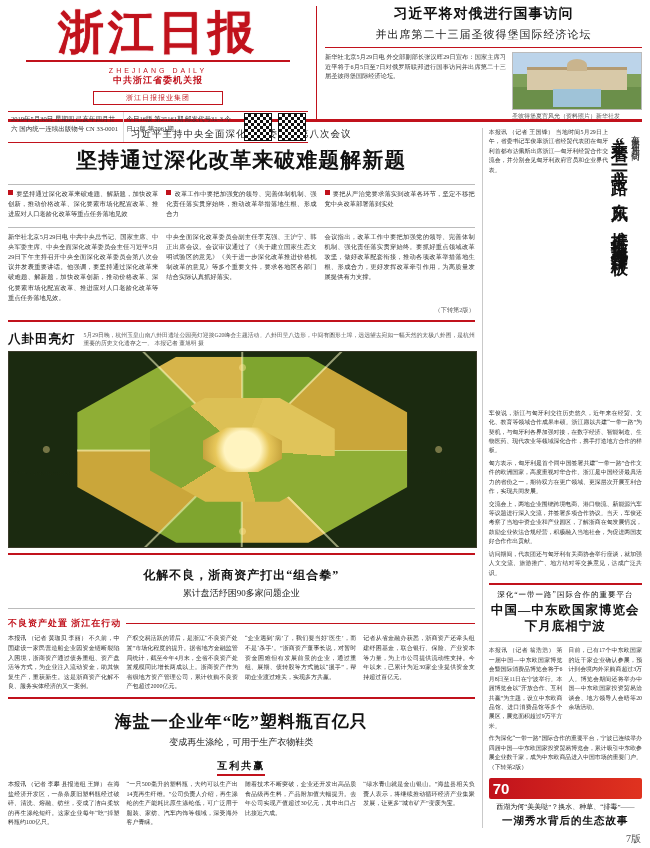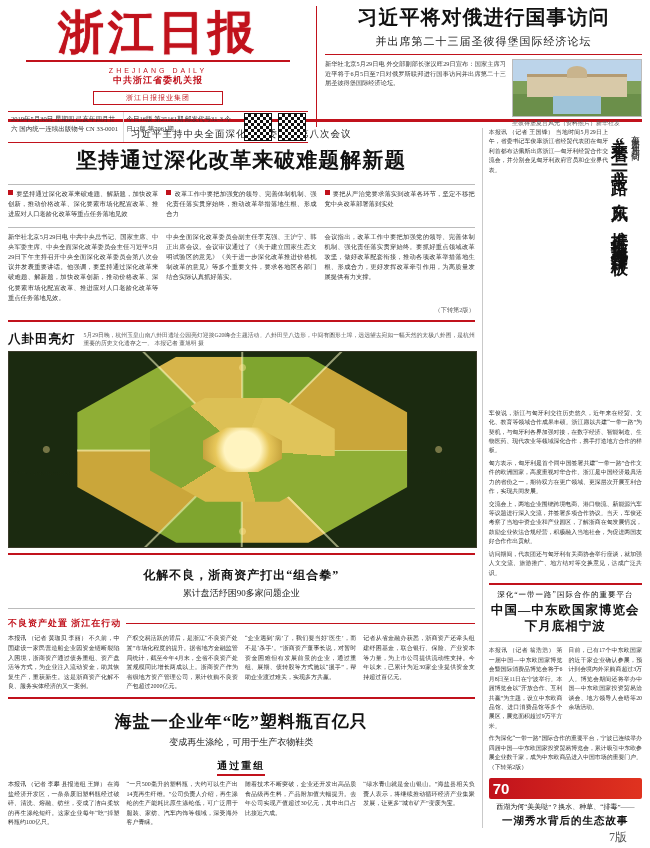--- a/index.html
+++ b/index.html
@@ -41,22 +41,23 @@
   }
   .mh-info .col{flex:1;font-size:6.5px;line-height:1.5;padding:2px 3px;color:#333;}
   .mh-info .col.r{border-left:1px solid #ddd;}
   .qr{width:26px;height:26px;margin:2px;background:
       repeating-conic-gradient(#111 0 25%, #fff 0 50%) 0 0/6px 6px;
       border:1px solid #111;}
   .qrwrap{display:flex;gap:2px;align-items:center;padding-left:4px;}
 
   .mh-right{flex:1;margin-left:8px;border-left:1px solid #c1121c;padding-left:8px;}
   .lead-head{
-    font-size:20px;font-weight:700;letter-spacing:1px;line-height:1.15;text-align:center;
+    font-size:14px;font-weight:700;letter-spacing:1px;line-height:1.15;text-align:center;
     color:#111;
+    font-family:Liberation Mono, monospace;
   }
   .lead-sub{
     font-size:11px;text-align:center;margin-top:5px;letter-spacing:1px;color:#222;
   }
   .lead-rule{border-top:1px solid #c1121c;margin:5px 0 4px;}
   .lead-body{display:flex;gap:6px;}
   .lead-text{font-size:6.2px;line-height:1.55;flex:1;text-align:justify;color:#333;}
   .lead-photo{
     width:128px;height:56px;flex:none;border:1px solid #bbb;
     background:linear-gradient(#bcd4ea 0 38%,#7fa05a 38% 60%,#6b8f4a 60% 100%);
@@ -170,21 +171,21 @@
   .r-head{font-size:12.5px;font-weight:700;text-align:center;letter-spacing:1px;line-height:1.25;margin:3px 0;}
 
   .banner70{
     margin-top:6px;background:linear-gradient(90deg,#c1121c,#e0331f);
     color:#fff;border-radius:2px;padding:3px 4px;display:flex;align-items:center;gap:4px;
   }
   .banner70 .n70{font-size:15px;font-weight:700;font-family:"Liberation Sans",sans-serif;line-height:1;}
   .banner70 .b-t{font-size:7px;line-height:1.3;letter-spacing:1px;}
   .b-sub{font-size:7px;text-align:center;margin-top:3px;color:#222;}
   .b-head{font-size:10.5px;font-weight:700;text-align:center;letter-spacing:1px;margin-top:2px;}
-  .pageno{position:absolute;right:23px;bottom:2px;font-size:12px;color:#555;}
+  .pageno{position:absolute;right:9px;bottom:2px;font-size:10px;color:#555;}
   .spacer{flex:1;}
 </style>
 </head>
 <body>
 
 <div class="page">
 
   <div class="masthead">
     <div class="mh-left">
       <div class="logo">浙江日报</div>
@@ -290,21 +291,21 @@
         <div>产权交易活跃的背后，是浙江“不良资产处置”市场化程度的提升。据省地方金融监管局统计，截至今年4月末，全省不良资产处置规模同比增长两成以上。浙商资产作为省级地方资产管理公司，累计收购不良资产包超过2000亿元。</div>
         <div>“企业遇到‘病’了，我们要当好‘医生’，而不是‘杀手’。”浙商资产董事长说，对暂时资金困难但有发展前景的企业，通过重组、展期、债转股等方式施以“援手”，帮助企业渡过难关，实现多方共赢。</div>
         <div>记者从省金融办获悉，浙商资产还牵头组建纾困基金，联合银行、保险、产业资本等力量，为上市公司提供流动性支持。今年以来，已累计为近30家企业提供资金支持超过百亿元。</div>
       </div>
 
       <div class="rule-red"></div>
 
       <div class="headline3">海盐一企业年“吃”塑料瓶百亿只</div>
       <div class="subline3">变成再生涤纶，可用于生产衣物鞋类</div>
       <div style="text-align:center;margin:2px 0 4px;">
-        <span class="zjtag">通过重组</span>
+        <span class="zjtag">互利共赢</span>
       </div>
 
       <div class="col4">
         <div>本报讯 （记者 李攀 县报道组 王婵） 在海盐经济开发区，一条条废旧塑料瓶经过破碎、清洗、熔融、纺丝，变成了洁白柔软的再生涤纶短纤。这家企业每年“吃”掉塑料瓶约100亿只。</div>
         <div>“一只500毫升的塑料瓶，大约可以生产出14克再生纤维。”公司负责人介绍，再生涤纶的生产能耗比原生涤纶低，可广泛用于服装、家纺、汽车内饰等领域，深受海外客户青睐。</div>
         <div>随着技术不断突破，企业还开发出高品质食品级再生料，产品附加值大幅提升。去年公司实现产值超过30亿元，其中出口占比接近六成。</div>
         <div>“绿水青山就是金山银山。”海盐县相关负责人表示，将继续推动循环经济产业集聚发展，让更多“城市矿产”变废为宝。</div>
       </div>
     </div>
 

